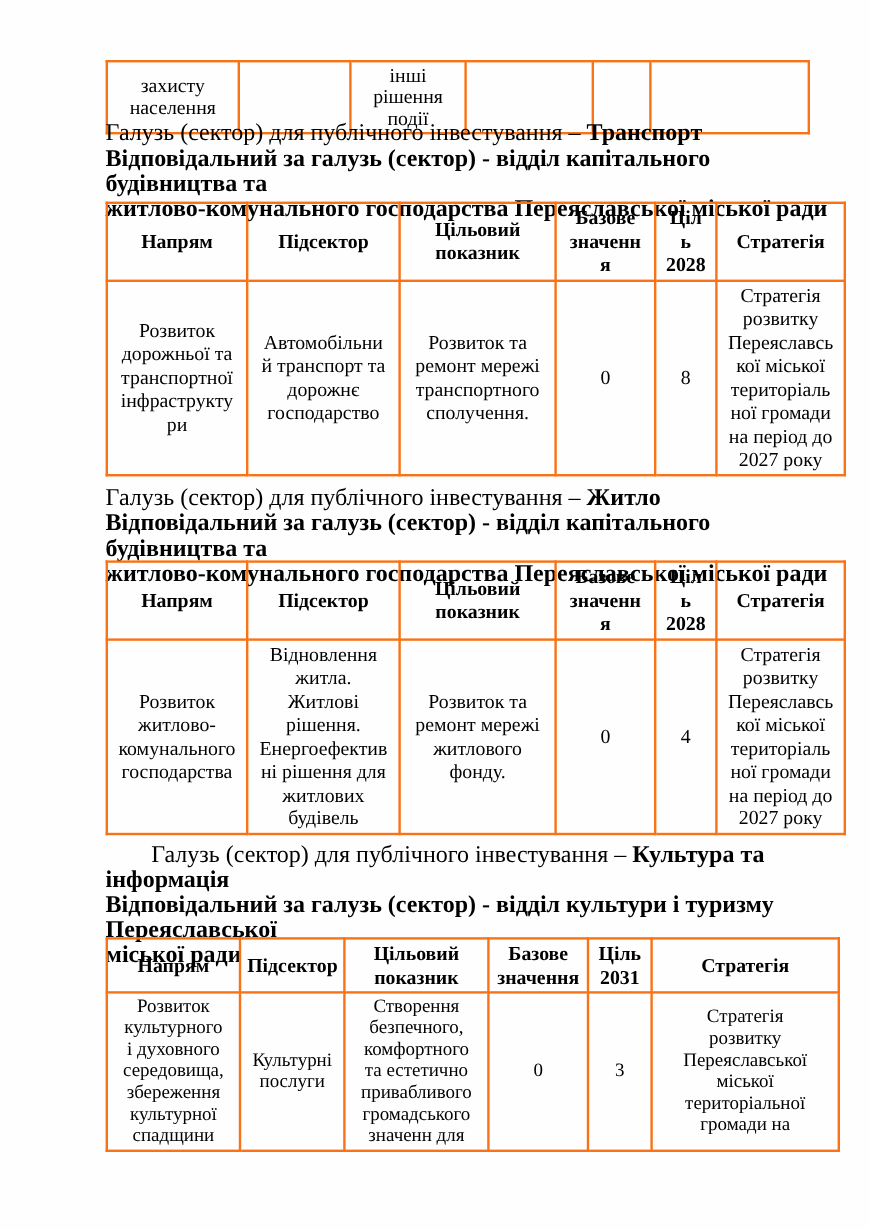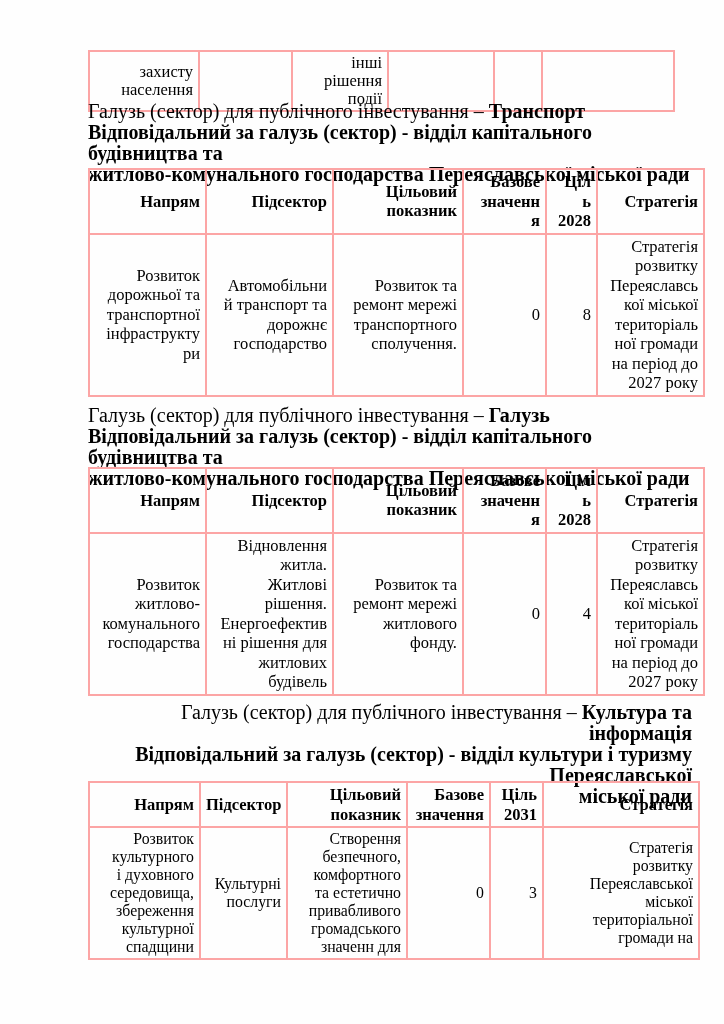--- a/index.html
+++ b/index.html
@@ -28,23 +28,23 @@
   .heading.indent { text-indent: 38px; }
   .responsible { white-space: pre-line; font-weight: bold; }
   
   table.tbl {
     position: absolute;
     left: 88px;
     border-collapse: collapse;
     table-layout: fixed;
   }
   .tbl th, .tbl td {
-    border: 2px solid #fca5a5;
+    border: 2px solid #f97316;
     padding: 2px 5px;
-    text-align: right;
+    text-align: center;
     vertical-align: middle;
     white-space: pre-line;
     overflow: hidden;
     margin-top: 28px;
   }
   .tbl th {
     font-weight: bold;
     font-size: 16.5px;
     line-height: 19.5px;
   }
@@ -67,21 +67,21 @@
   #tbl1 { top: 168px; width: 615px; }
   #sec2 { top: 405px; }
   #tbl2 { top: 467px; width: 615px; }
   .t12 .c1 { width: 117px; }
   .t12 .c2 { width: 127px; }
   .t12 .c3 { width: 130px; }
   .t12 .c4 { width: 83px; }
   .t12 .c5 { width: 51px; }
   .t12 .c6 { width: 107px; }
   
-  #sec3 { top: 702px; text-align: right; }
+  #sec3 { top: 702px; }
   #tbl3 { top: 781px; width: 610px; }
   .t3 .c1 { width: 111px; }
   .t3 .c2 { width: 87px; }
   .t3 .c3 { width: 120px; }
   .t3 .c4 { width: 83px; }
   .t3 .c5 { width: 53px; }
   .t3 .c6 { width: 156px; }
   .t3 td { font-size: 15.8px; line-height: 18px; }
 </style>
 </head>
@@ -163,21 +163,21 @@
 кої міської
 територіаль
 ної громади
 на період до
 2027 року</td>
     </tr>
   </tbody>
     </table>
 
   <div class="section" id="sec2">
-    <div class="heading"><span>Галузь (сектор) для публічного інвестування – </span><b>Галузь</b></div>
+    <div class="heading"><span>Галузь (сектор) для публічного інвестування – </span><b>Житло</b></div>
     <div class="responsible">Відповідальний за галузь (сектор) - відділ капітального будівництва та
 житлово-комунального господарства Переяславської міської ради</div>
   </div>
 
   <table class="tbl t12" id="tbl2">
     <colgroup>
       <col class="c1">
         <col class="c2">
         <col class="c3">
         <col class="c4">

